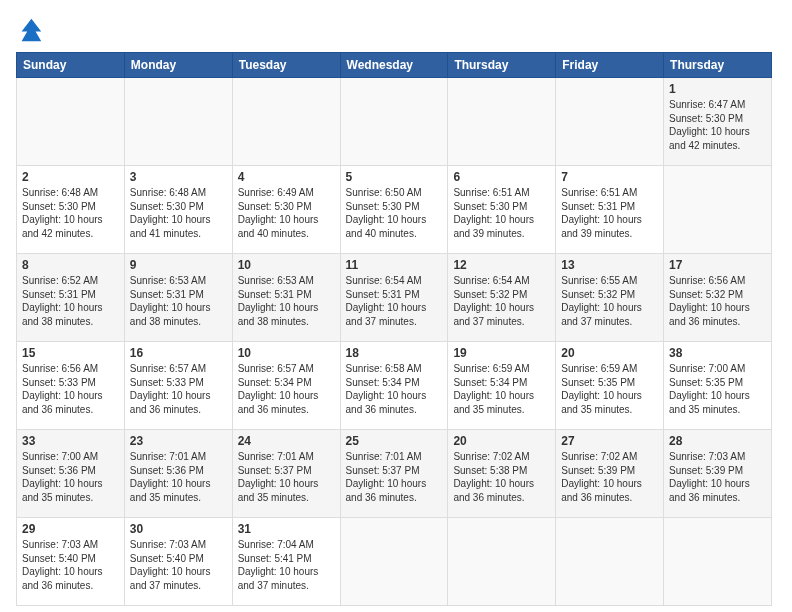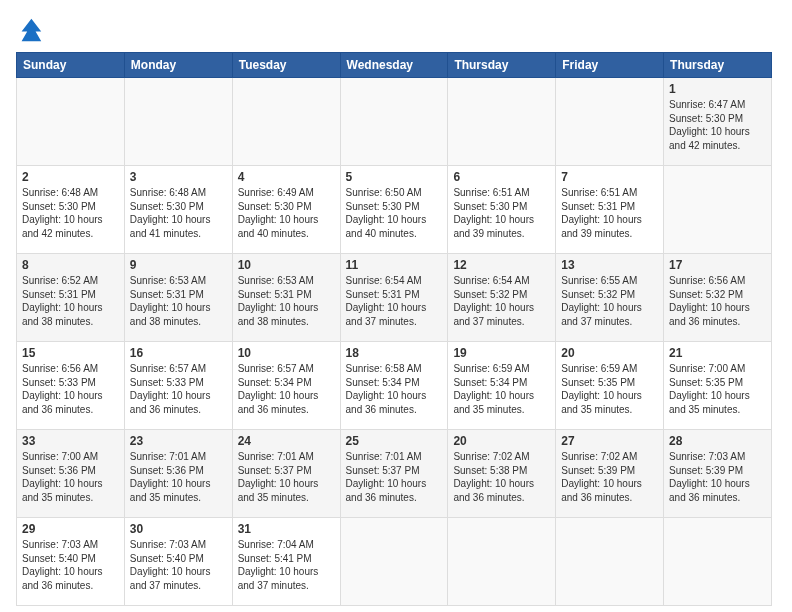--- a/index.html
+++ b/index.html
@@ -219,21 +219,21 @@
           </td>
           <td>
             <span class="day-num">19</span>
             <div class="day-info">Sunrise: 6:59 AM<br>Sunset: 5:34 PM<br>Daylight: 10 hours and 35 minutes.</div>
           </td>
           <td>
             <span class="day-num">20</span>
             <div class="day-info">Sunrise: 6:59 AM<br>Sunset: 5:35 PM<br>Daylight: 10 hours and 35 minutes.</div>
           </td>
           <td>
-            <span class="day-num">21</span>
+            <span class="day-num">38</span>
             <div class="day-info">Sunrise: 7:00 AM<br>Sunset: 5:35 PM<br>Daylight: 10 hours and 35 minutes.</div>
           </td>
         </tr>
         <tr>
           <td>
             <span class="day-num">33</span>
             <div class="day-info">Sunrise: 7:00 AM<br>Sunset: 5:36 PM<br>Daylight: 10 hours and 35 minutes.</div>
           </td>
           <td>
             <span class="day-num">23</span>

